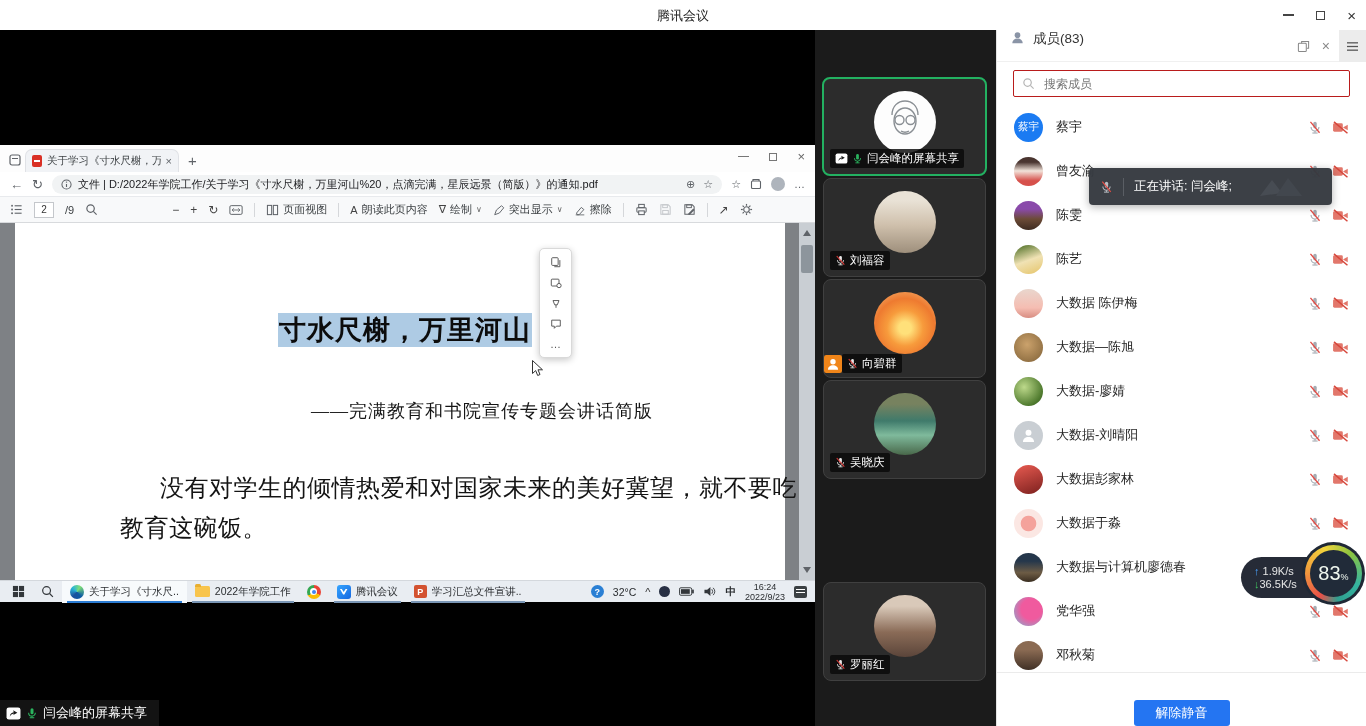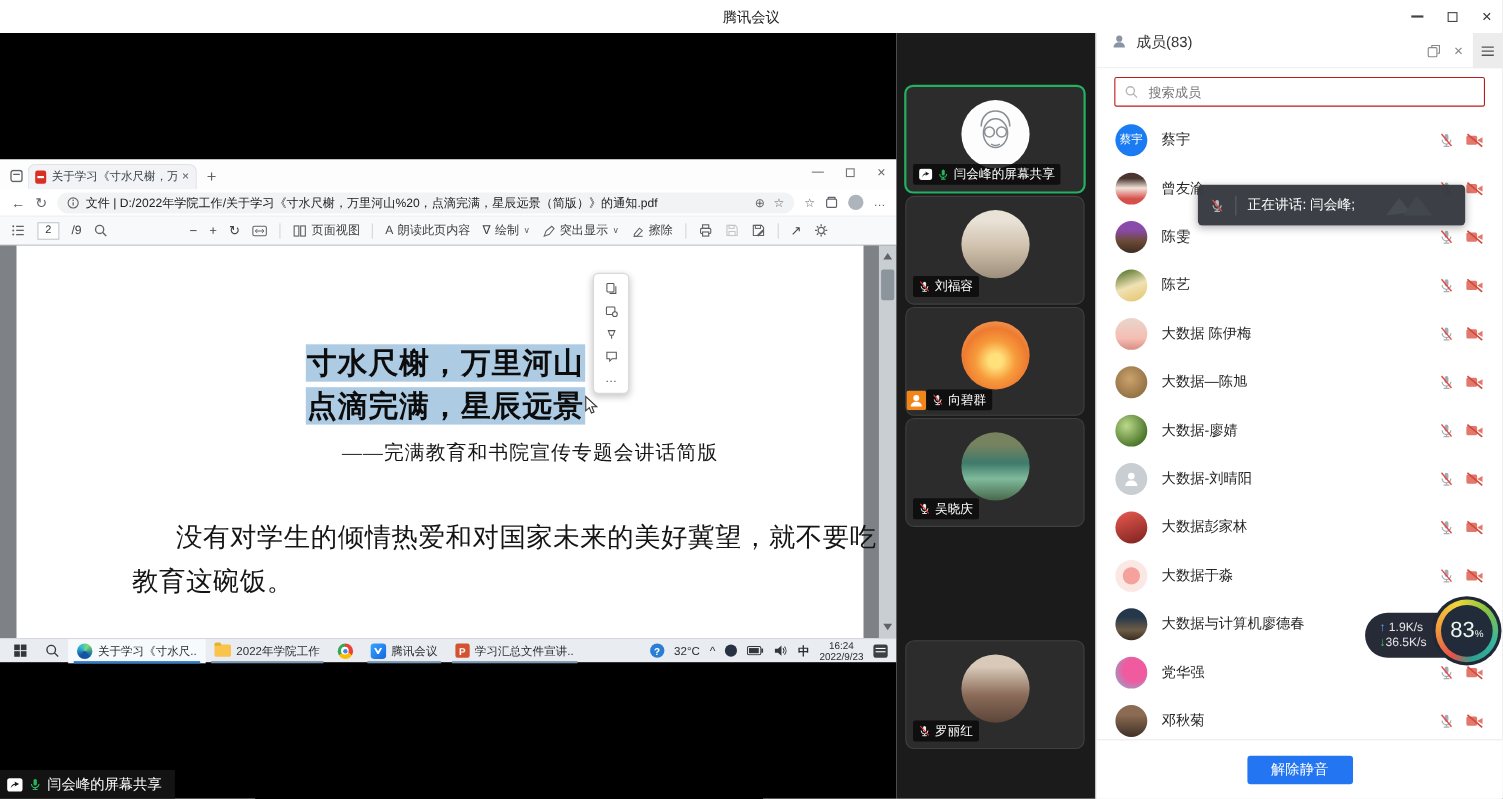--- a/index.html
+++ b/index.html
@@ -143,21 +143,21 @@
   .av4 { background:linear-gradient(160deg,#6b833f 12%,#f0e2b4 52%,#e5c468); }
   .av5 { background:linear-gradient(180deg,#e9d6cd,#f5bdb2 65%,#d88d82); }
   .av6 { background:radial-gradient(circle at 45% 40%,#cba26c,#8a6a3e 85%); }
   .av7 { background:radial-gradient(circle at 35% 35%,#bdd98b,#4f7a2e 70%,#2d5420); }
   .av8 { background:#c9ced3; } .av9 { background:linear-gradient(160deg,#e85b51,#7c201e); }
   .av10 { background:radial-gradient(circle at 50% 50%,#f4a29b 0 36%,#fbe7e3 40%); }
   .av11 { background:linear-gradient(180deg,#25374b 28%,#6d5c45 68%,#3a2e21); }
   .av12 { background:radial-gradient(circle at 60% 42%,#f05a9e 0 42%,#7ab6d6); }
   .av13 { background:linear-gradient(180deg,#8b6b53 30%,#403026); }
   .pfoot { position:absolute; left:0; right:0; bottom:0; height:54px; border-top:1px solid #ebebeb; display:flex;
-    align-items:center; justify-content:center; background:#fff; }
+    align-items:flex-end; justify-content:center; background:#fff; }
   .unmute { width:96px; height:26px; background:#2475f2; border:none; border-radius:3px; color:#fff; font-size:13px;
     font-family:inherit; }
 
   
   .toast { position:absolute; left:92px; top:138px; width:243px; height:37px; background:rgba(54,58,64,.97);
     border-radius:4px; display:flex; align-items:center; gap:10px; padding:0 11px; color:#fff; font-size:12.5px;
     box-shadow:0 2px 8px rgba(0,0,0,.3); z-index:6; }
   .tdiv { width:1px; height:18px; background:#5a5e64; }
   .tlogo { position:absolute; right:28px; top:6px; opacity:.45; }
 
@@ -341,21 +341,20 @@
               <line x1="2.8" y1="11.2" x2="4.2" y2="9.8"></line>
               <line x1="9.8" y1="4.2" x2="11.2" y2="2.8"></line>
             </g>
           </svg>
       </span>
     </div>
 
     <div class="pdfview">
       <div class="page">
         <div class="pdf-title" style="left:263px;top:89px"><span class="sel">寸水尺榭，万里河山</span></div>
-        <div class="pdf-title" style="left:263px;top:128px"><span class="sel">点滴完满，星辰远景</span></div>
         <div class="pdf-sub" style="left:296px;top:176px">——完满教育和书院宣传专题会讲话简版</div>
         <div class="pdf-body" style="left:145px;top:249px">没有对学生的倾情热爱和对国家未来的美好冀望，就不要吃</div>
         <div class="pdf-body" style="left:105px;top:289px">教育这碗饭。</div>
 
         <div class="minibar">
           <span>
             <svg width="12" height="12" viewBox="0 0 14 14">
                 <rect x="2" y="2" width="7.5" height="9" rx="1" fill="none" stroke="#555" stroke-width="1.1"></rect>
                 <path d="M5 12.5h6.5V4.8" fill="none" stroke="#555" stroke-width="1.1"></path>
               </svg>

